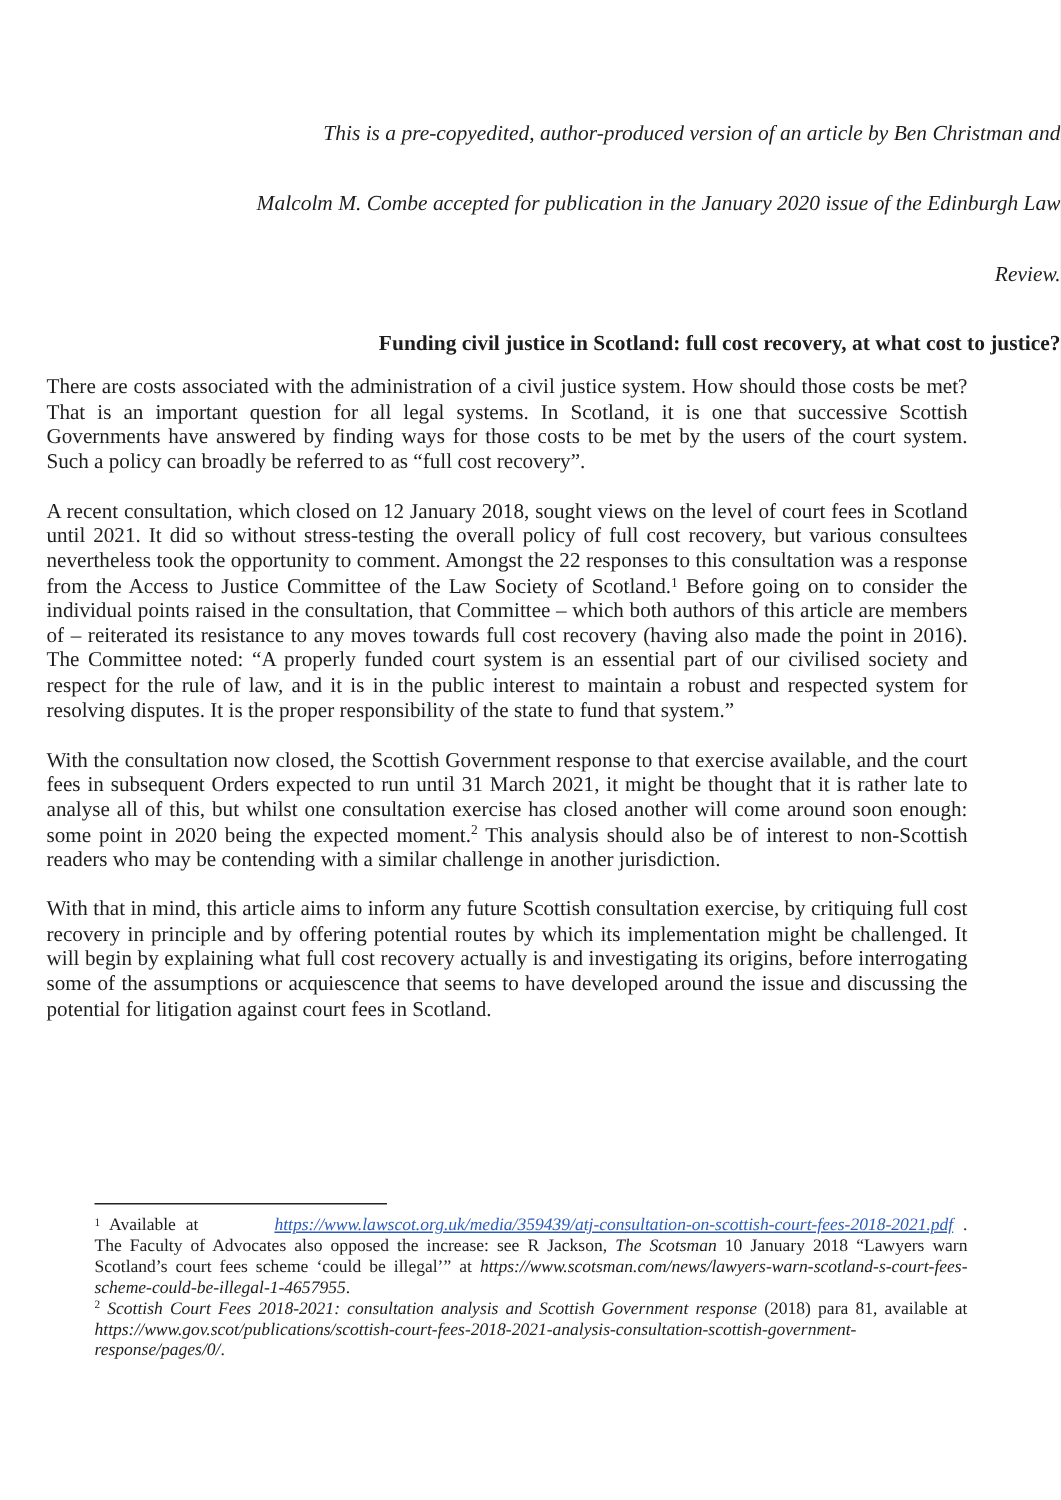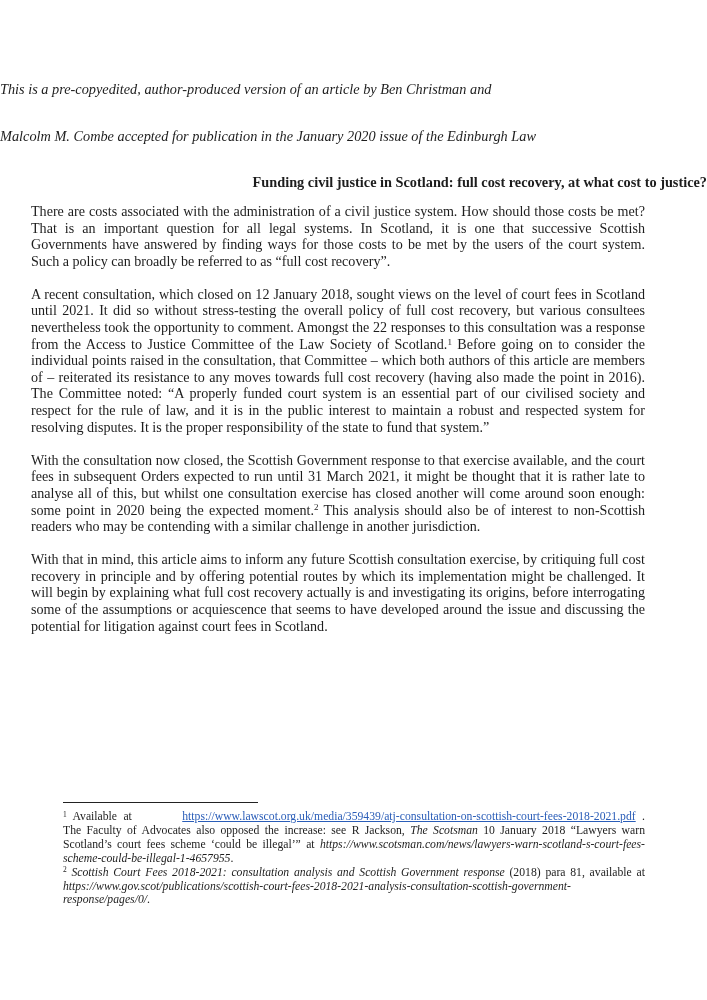--- a/index.html
+++ b/index.html
@@ -8,21 +8,21 @@
     width: 707px;
     height: 1000px;
     margin: 0 auto;
     background: #ffffff;
     color: #1d1d1d;
     font-family: "Liberation Serif", "DejaVu Serif", serif;
     overflow: hidden;
   }
   .header-note {
     padding-top: 66px;
-    text-align: left;
+    text-align: right;
     font-style: italic;
     font-size: 14.3px;
     line-height: 47px;
   }
   .header-note div { white-space: nowrap; }
   .article-title {
     margin-top: 14px;
     text-align: right;
     font-weight: bold;
     font-size: 14.3px;
@@ -61,33 +61,35 @@
   .fn-rule {
     width: 195px;
     height: 0;
     border-top: 1.5px solid #222222;
     margin-bottom: 7px;
   }
   .footnotes p { margin: 0; }
   .it { font-style: italic; }
   a.lnk {
     color: #2a5db8;
+    font-style: italic;
     text-decoration: underline;
     text-decoration-color: #2a5db8;
     padding-left: 44px;
   }
 </style>
 </head>
 <body>
 
 <div class="page">
 
   <div class="header-note">
     <div>This is a pre-copyedited, author-produced version of an article by Ben Christman and</div>
     <div>Malcolm M. Combe accepted for publication in the January 2020 issue of the Edinburgh Law</div>
+    <div>Review.</div>
   </div>
 
   <div class="article-title">Funding civil justice in Scotland: full cost recovery, at what cost to justice?</div>
 
 
   <div class="content">
     <p><span>There are costs associated with the administration of a civil justice system. How should those costs be met? That is an important question for all legal systems. In Scotland, it is one that successive Scottish Governments have answered by finding ways for those costs to be met by the users of the court system. Such a policy can broadly be referred to as “full cost recovery”.</span></p>
     <p><span>A recent consultation, which closed on 12 January 2018, sought views on the level of court fees in Scotland until 2021. It did so without stress-testing the overall policy of full cost recovery, but various consultees nevertheless took the opportunity to comment. Amongst the 22 responses to this consultation was a response from the Access to Justice Committee of the Law Society of Scotland.</span><sup class="fnref">1</sup><span> Before going on to consider the individual points raised in the consultation, that Committee – which both authors of this article are members of – reiterated its resistance to any moves towards full cost recovery (having also made the point in 2016). The Committee noted: “A properly funded court system is an essential part of our civilised society and respect for the rule of law, and it is in the public interest to maintain a robust and respected system for resolving disputes. It is the proper responsibility of the state to fund that system.”</span></p>
     <p><span>With the consultation now closed, the Scottish Government response to that exercise available, and the court fees in subsequent Orders expected to run until 31 March 2021, it might be thought that it is rather late to analyse all of this, but whilst one consultation exercise has closed another will come around soon enough: some point in 2020 being the expected moment.</span><sup class="fnref">2</sup><span> This analysis should also be of interest to non-Scottish readers who may be contending with a similar challenge in another jurisdiction.</span></p>
     <p><span>With that in mind, this article aims to inform any future Scottish consultation exercise, by critiquing full cost recovery in principle and by offering potential routes by which its implementation might be challenged. It will begin by explaining what full cost recovery actually is and investigating its origins, before interrogating some of the assumptions or acquiescence that seems to have developed around the issue and discussing the potential for litigation against court fees in Scotland.</span></p>

